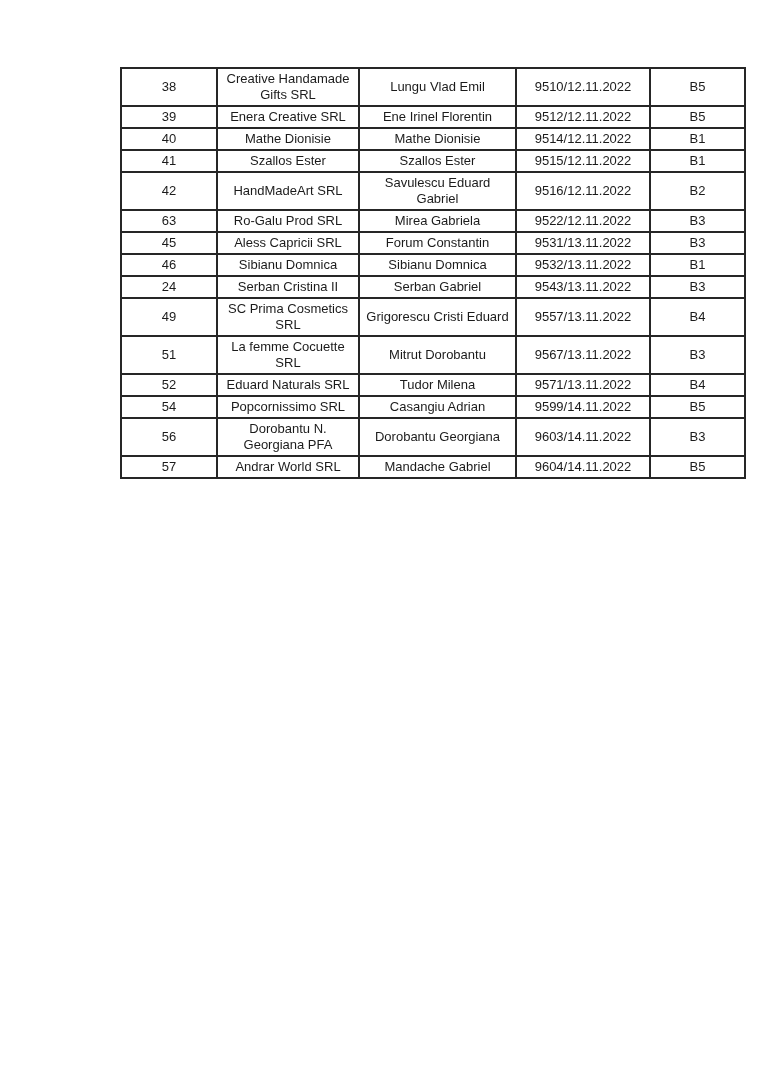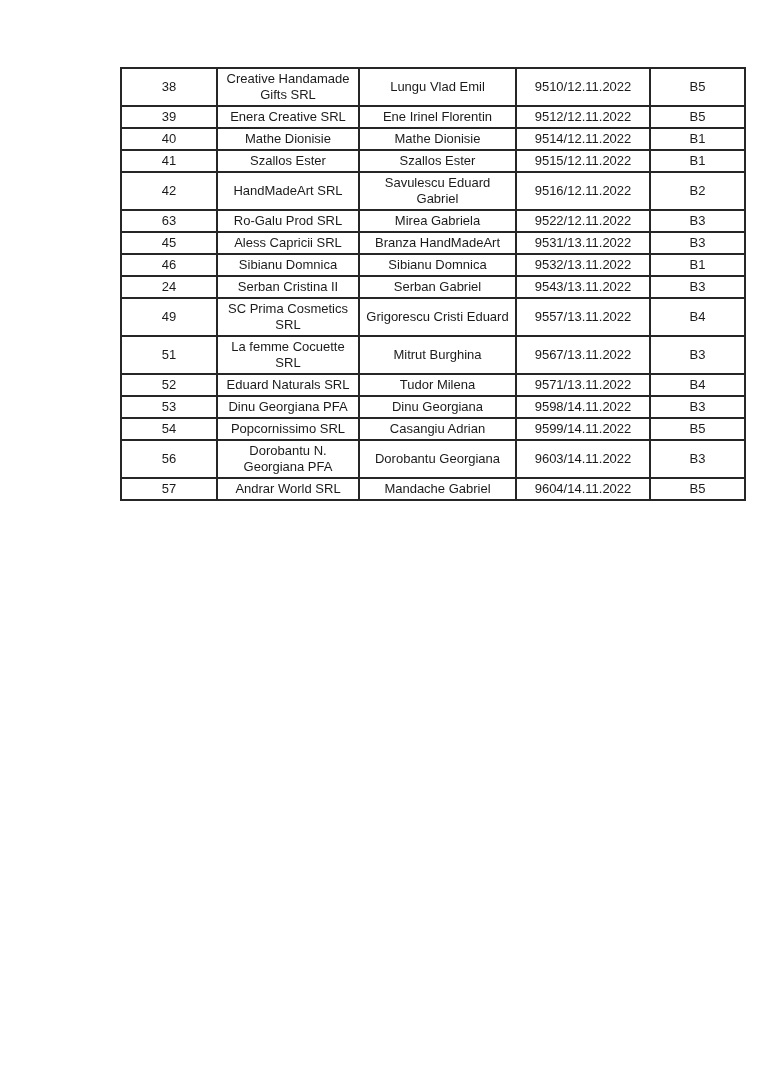--- a/index.html
+++ b/index.html
@@ -101,21 +101,21 @@
     <td>Ro-Galu Prod SRL</td>
     <td>Mirea Gabriela</td>
     <td>9522/12.11.2022</td>
     <td>B3</td>
   </tr>
 
 
   <tr>
     <td>45</td>
     <td>Aless Capricii SRL</td>
-    <td>Branza HandMadeArt</td>
+    <td>Forum Constantin</td>
     <td>9531/13.11.2022</td>
     <td>B3</td>
   </tr>
 
   <tr>
     <td>46</td>
     <td>Sibianu Domnica</td>
     <td>Sibianu Domnica</td>
     <td>9532/13.11.2022</td>
     <td>B1</td>
@@ -137,40 +137,33 @@
     <td>Grigorescu Cristi Eduard</td>
     <td>9557/13.11.2022</td>
     <td>B4</td>
   </tr>
 
 
   <tr>
     <td>51</td>
     <td>La femme Cocuette
 SRL</td>
-    <td>Mitrut Burghina</td>
+    <td>Mitrut Dorobantu</td>
     <td>9567/13.11.2022</td>
     <td>B3</td>
   </tr>
 
   <tr>
     <td>52</td>
     <td>Eduard Naturals SRL</td>
     <td>Tudor Milena</td>
     <td>9571/13.11.2022</td>
     <td>B4</td>
   </tr>
 
-  <tr>
-    <td>53</td>
-    <td>Dinu Georgiana PFA</td>
-    <td>Dinu Georgiana</td>
-    <td>9598/14.11.2022</td>
-    <td>B3</td>
-  </tr>
 
   <tr>
     <td>54</td>
     <td>Popcornissimo SRL</td>
     <td>Casangiu Adrian</td>
     <td>9599/14.11.2022</td>
     <td>B5</td>
   </tr>
 
 

